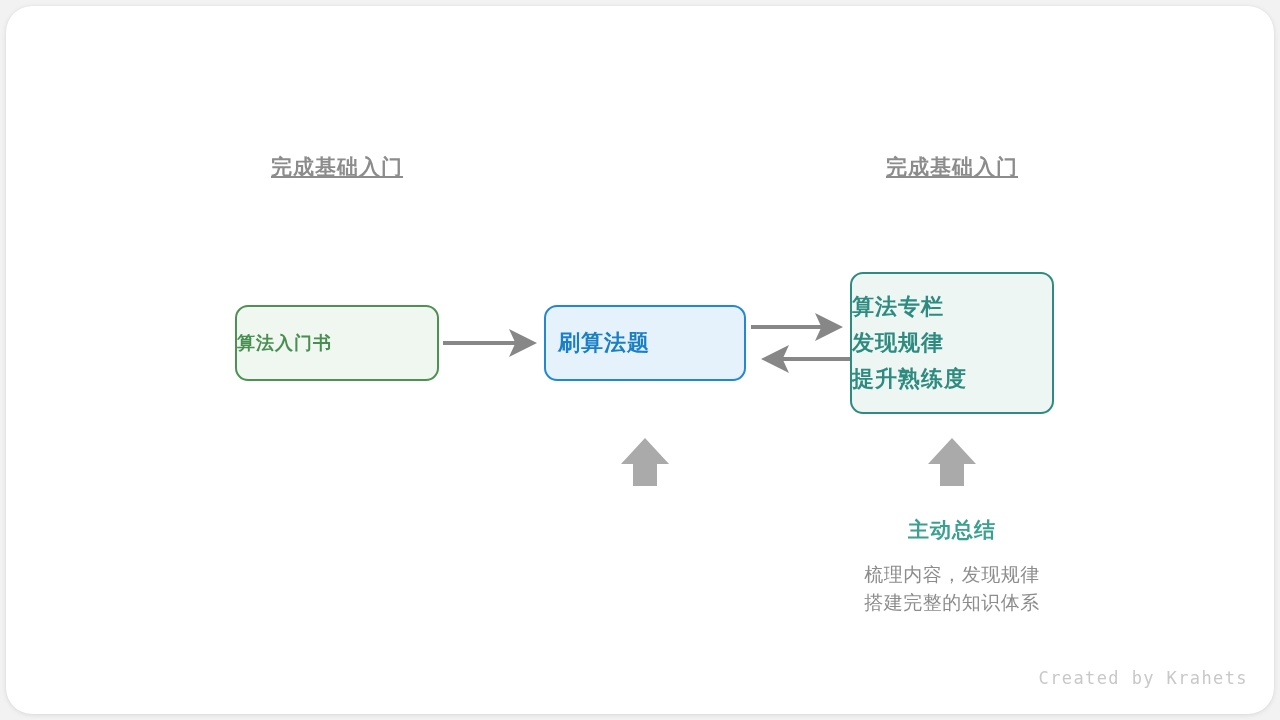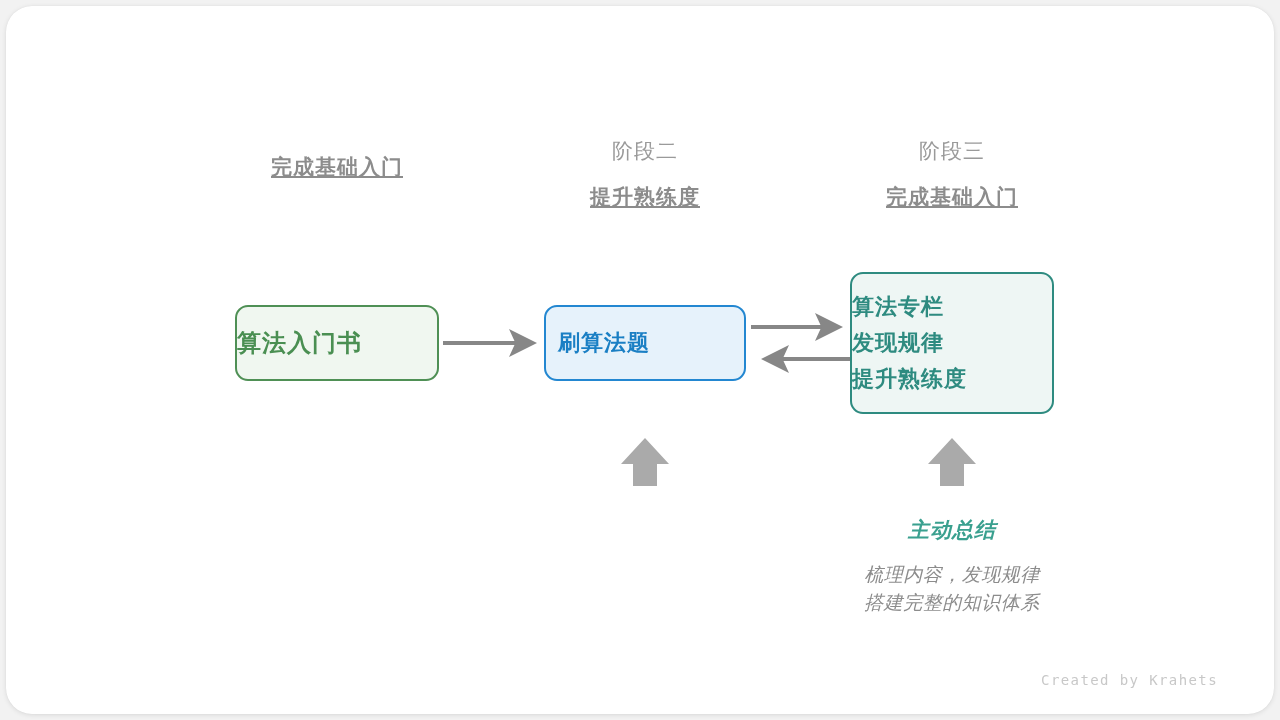--- a/index.html
+++ b/index.html
@@ -66,21 +66,21 @@
     font-weight: bold;
     letter-spacing: 1px;
   }
   .node-line { line-height: 36px; white-space: nowrap; }
 
   #node-book {
     left: 229px; top: 299px; width: 204px; height: 76px;
     border: 2px solid #4f9055;
     background: #f0f7f0;
     color: #4a8f52;
-    font-size: 24px;
+    font-size: 18px;
   }
   #node-practice {
     left: 538px; top: 299px; width: 202px; height: 76px;
     border: 2px solid #2387d1;
     background: #e6f2fb;
     color: #1a7fc4;
     font-size: 22px;
     padding-left: 12px;
   }
   #node-resources {
@@ -114,46 +114,41 @@
     font-size: 19px;
     color: #8c8c8c;
     line-height: 28px;
     letter-spacing: 0.5px;
     white-space: nowrap;
   }
 
   
   .footer {
     position: absolute;
-    right: 56px;
+    right: 26px;
     bottom: 26px;
     font-family: "DejaVu Sans Mono", "Liberation Mono", monospace;
-    font-size: 14px;
+    font-size: 17px;
     color: #c8c8c8;
     letter-spacing: 1.4px;
     white-space: nowrap;
   }
 </style>
 </head>
 <body>
 
 <div id="canvas">
   <div class="card">
 
     <div class="stage-head" style="left:201px; top:130px;">
       <div class="stage-title">完成基础入门</div>
     </div>
 
-    <div class="stage-head" style="left:509px; top:130px;">
-      <div class="stage-label">阶段二</div>
-      <div class="stage-title">提升熟练度</div>
-    </div>
 
     <div class="stage-head" style="left:816px; top:130px;">
-      <div class="stage-label">阶段三</div>
       <div class="stage-title">完成基础入门</div>
     </div>
 
     <svg class="arrow-svg" style="left:0; top:0;" width="1280" height="720">
       <defs>
         <marker id="ah-right" markerWidth="7" markerHeight="7" refX="6" refY="3.5" orient="auto" markerUnits="strokeWidth">
           <path d="M0,0 L7,3.5 L0,7 L1.6,3.5 Z" fill="#878787"></path>
         </marker>
       </defs>
 
@@ -186,21 +181,21 @@
       <div class="node-line">刷算法题</div>
     </div>
 
     <div class="node" id="node-resources">
       <div class="node-line">算法专栏</div>
       <div class="node-line">发现规律</div>
       <div class="node-line">提升熟练度</div>
     </div>
 
 
-    <div class="note" style="left:796px; top:509px;font-style:italic;">
+    <div class="note" style="left:796px; top:509px;">
       <div class="note-title teal">主动总结</div>
       <div class="note-body">
         <div>梳理内容，发现规律</div>
         <div>搭建完整的知识体系</div>
       </div>
     </div>
 
     <div class="footer">Created by Krahets</div>
 
   </div>

